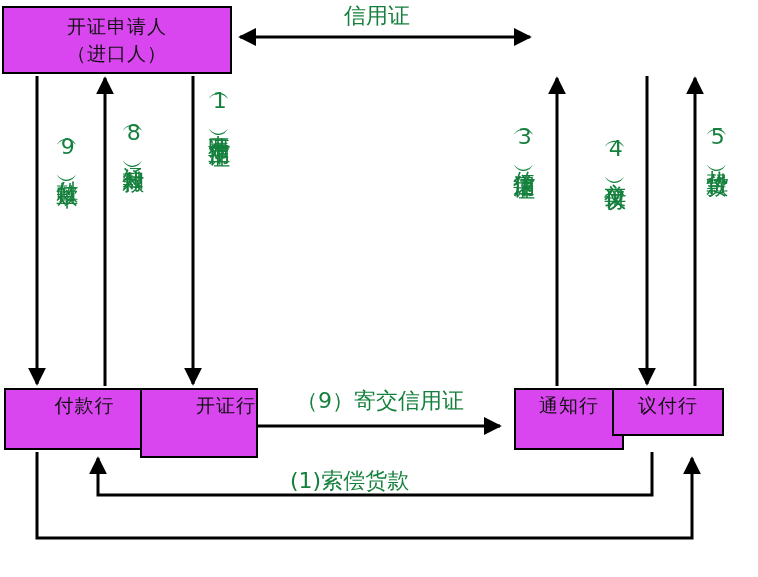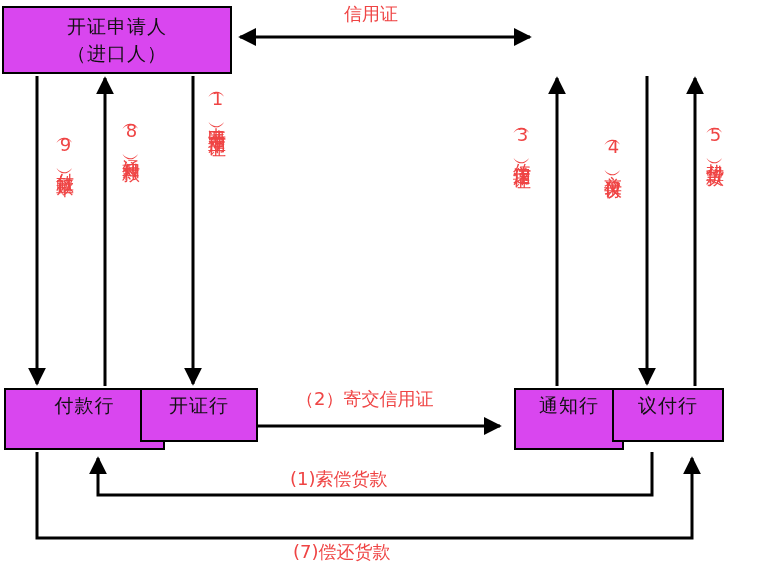--- a/index.html
+++ b/index.html
@@ -48,24 +48,24 @@
   .node.party {
     align-items: center;
   }
   .node.party .node-text {
     padding-top: 0;
   }
   .label {
     position: absolute;
     z-index: 4;
     background: transparent;
-    font-size: 18px;
+    font-size: 22px;
     line-height: 1.12;
     letter-spacing: 0px;
-    color: #ef4444;
+    color: #15803d;
     white-space: nowrap;
   }
   .label.vert {
     writing-mode: vertical-rl;
     text-orientation: upright;
     line-height: 1.06;
     letter-spacing: 2px;
   }
   .label.horiz {
     white-space: nowrap;
@@ -110,65 +110,62 @@
   <div class="node party" style="left:2px; top:6px; width:230px; height:68px;">
     <span class="node-text">开证申请人
 （进口人）</span>
   </div>
 
 
   <div class="node" style="left:4px; top:388px; width:161px; height:62px;">
     <span class="node-text">付款行</span>
   </div>
 
-  <div class="node" style="left:140px; top:388px; width:118px; height:54px;">
+  <div class="node" style="left:140px; top:388px; width:118px; height:70px;justify-content:flex-end;">
     <span class="node-text">开证行</span>
   </div>
 
   <div class="node" style="left:502px; top:388px; width:110px; height:62px;margin-left:12px;">
     <span class="node-text">通知行</span>
   </div>
 
-  <div class="node" style="left:612px; top:388px; width:112px; height:54px;justify-content:center;">
+  <div class="node" style="left:612px; top:388px; width:112px; height:48px;justify-content:center;">
     <span class="node-text">议付行</span>
   </div>
 
   <div class="label horiz" style="left:344px; top:4px;">
     <span>信用证</span>
   </div>
 
   <div class="label vert" style="left:56px; top:132px;">
     <span>（9）付款赎单</span>
   </div>
 
   <div class="label vert" style="left:122px; top:118px;">
     <span>（8）通知付款</span>
   </div>
 
   <div class="label vert" style="left:208px; top:86px;">
     <span>（1）申请开立信用证</span>
   </div>
 
   <div class="label horiz" style="left:296px; top:389px;">
-    <span>（2）寄交信用证</span>
+    <span>（9）寄交信用证</span>
   </div>
 
   <div class="label vert" style="left:513px; top:122px;">
     <span>（3）传递信用证</span>
   </div>
 
   <div class="label vert" style="left:604px; top:134px;">
     <span>（4）交单议付</span>
   </div>
 
   <div class="label vert" style="left:706px; top:122px;">
     <span>（5）垫付货款</span>
   </div>
 
   <div class="label horiz" style="left:290px; top:469px;">
     <span>(1)索偿货款</span>
   </div>
 
-  <div class="label horiz" style="left:293px; top:542px;">
-    <span>(7)偿还货款</span>
-  </div>
 
 </div>
 
 </body></html>

